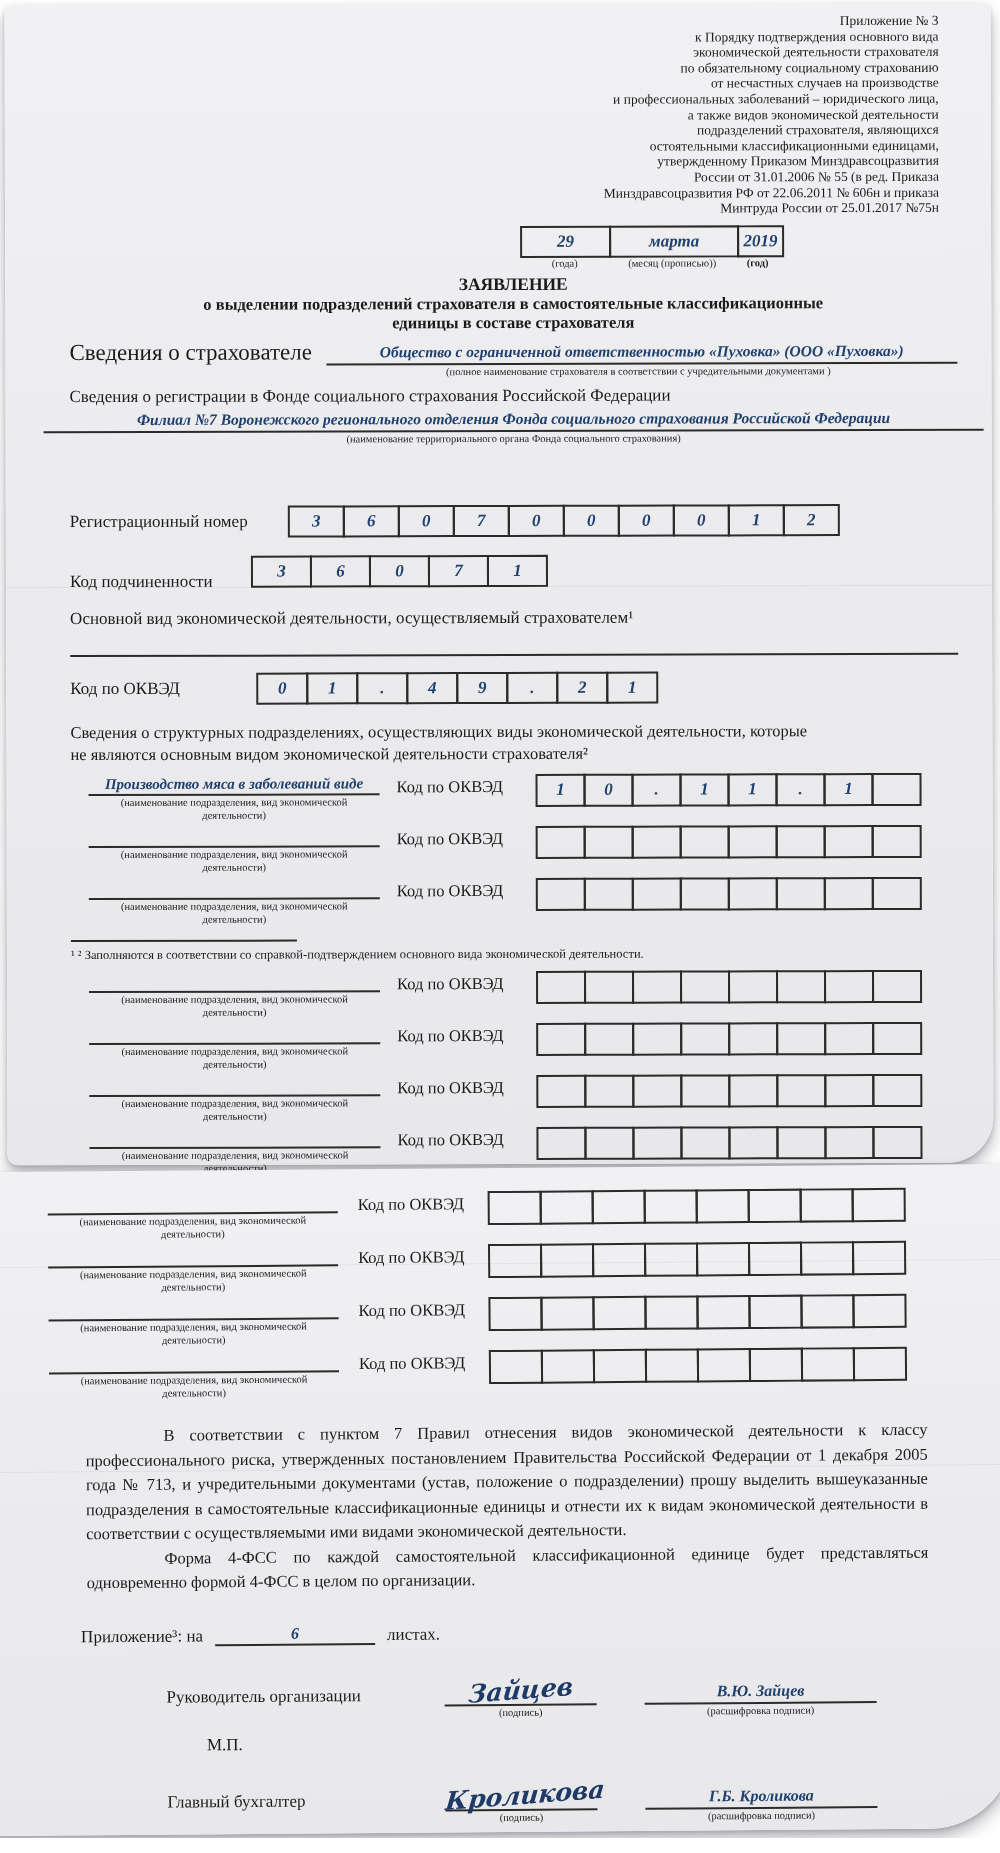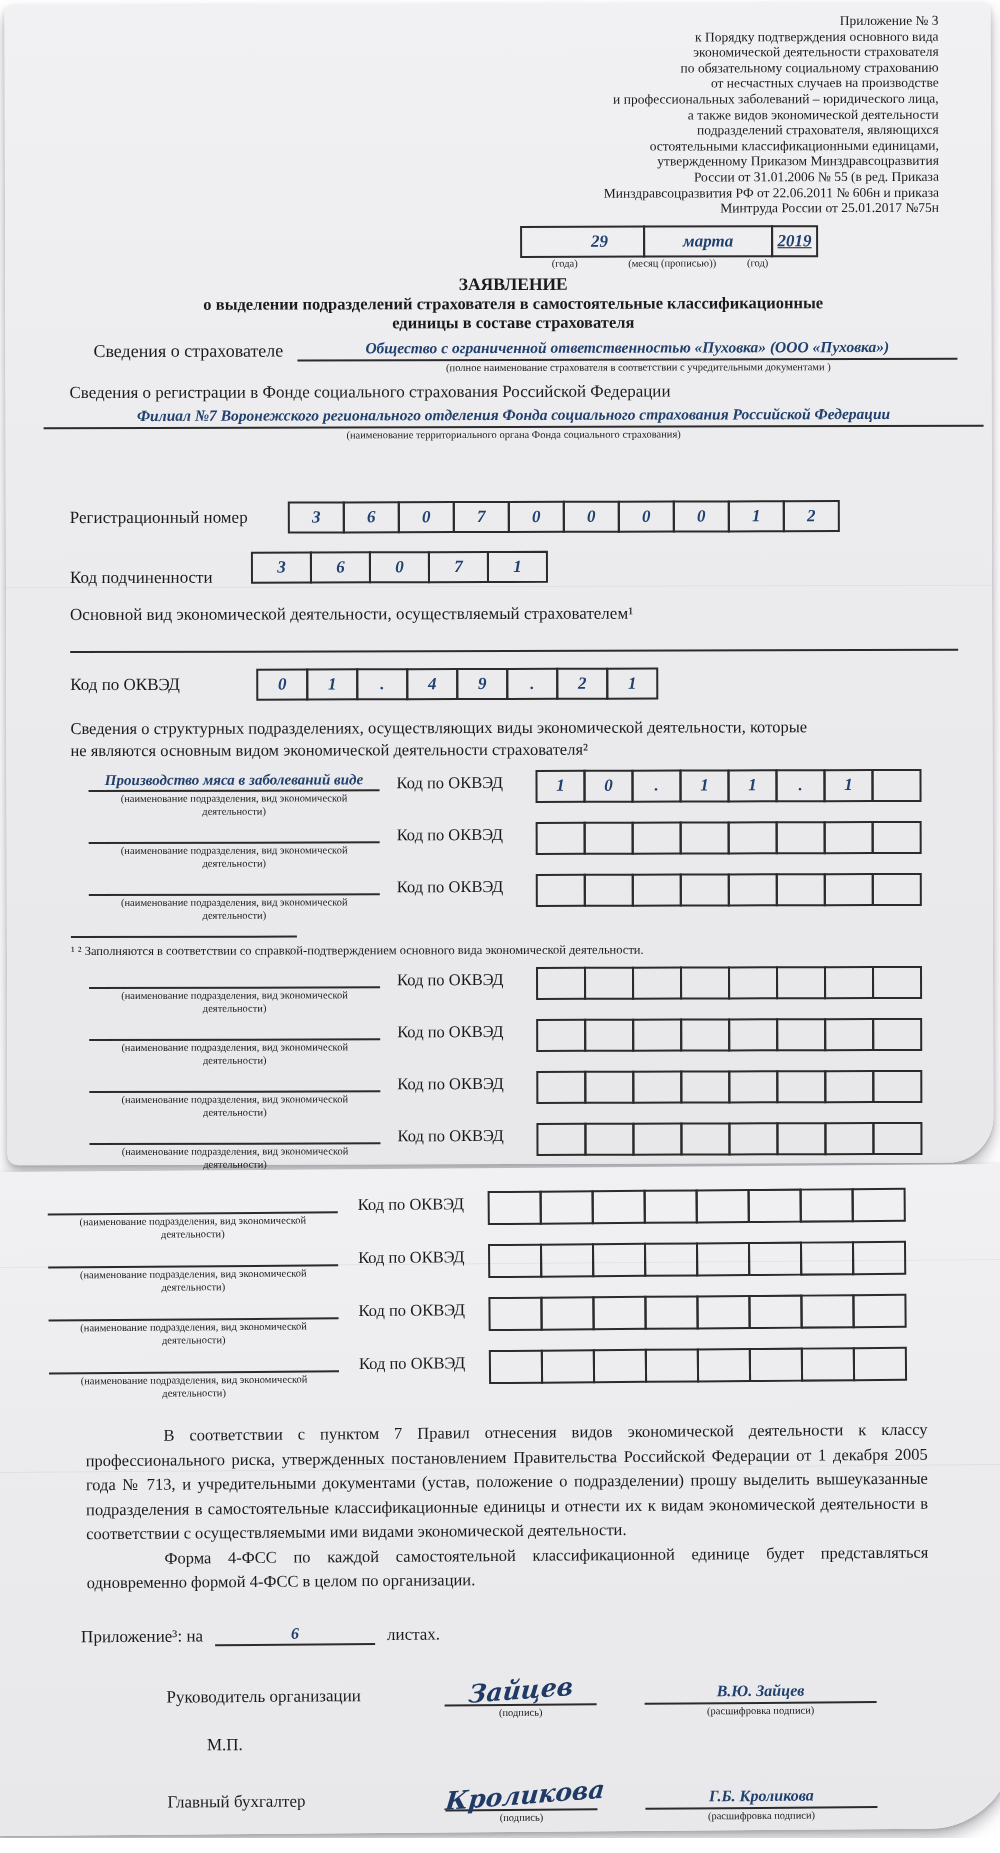--- a/index.html
+++ b/index.html
@@ -11,33 +11,33 @@
          transform:rotate(-0.15deg);padding:10px 34px 0 64px;box-sizing:border-box;}
   .page2{left:-12px;top:1168px;width:1024px;height:664px;border-radius:4px 4px 84px 10px;
          transform:rotate(-0.45deg);padding:14px 46px 0 12px;box-sizing:border-box;}
   .crease{position:absolute;left:0;right:0;height:1px;background:rgba(0,0,0,.05);}
 
   .hdr{width:100%;text-align:right;font-size:13.5px;line-height:15.6px;padding-right:18px;box-sizing:border-box;}
 
   .date-row{display:flex;margin:9px 0 0 451px;}
   .dbox{border:2px solid #2b2b2b;height:28px;box-sizing:content-box;text-align:center;}
   .dbox+.dbox{margin-left:-2px;}
-  .d-day{width:87px;padding-left:34px;} .d-month{width:126px;text-align:center;} .d-year{width:43px;text-decoration:underline;}
+  .d-day{width:87px;} .d-month{width:126px;text-align:center;} .d-year{width:43px;}
   .fill{color:#20406e;font-weight:bold;font-style:italic;}
   .dbox .v{font-size:17px;line-height:28px;}
   .date-caps{display:flex;margin-left:451px;font-size:10.5px;}
   .date-caps div{text-align:center;}
-  .c-day{width:89px;} .c-month{width:126px;} .c-year{width:45px;}
+  .c-day{width:89px;} .c-month{width:126px;} .c-year{width:45px;font-weight:bold;}
 
   .title{text-align:center;font-weight:bold;margin-top:5px;}
   .title .t1{font-size:17.5px;line-height:20px;}
   .title .t2{font-size:16.5px;line-height:19px;}
 
   .fld-row{display:flex;align-items:flex-end;margin-top:7px;}
-  .fld-label{font-size:18px;white-space:nowrap;margin-left:24px;}
+  .fld-label{font-size:23px;white-space:nowrap;}
   .fld-val{flex:1;text-align:center;font-size:15.5px;border-bottom:2px solid #2b2b2b;
            padding-bottom:2px;margin-left:14px;}
   .cap{font-size:10.5px;text-align:center;line-height:13px;}
   .sec-head{font-size:17px;margin-top:8px;}
   .branch-val{font-size:15.5px;text-align:center;border-bottom:2px solid #2b2b2b;
               padding-bottom:2px;margin:4px -26px 0 -26px;}
 
   .digit-row{display:flex;align-items:center;}
   .digit-row .lbl{font-size:17px;}
   .cellbox{display:flex;}

